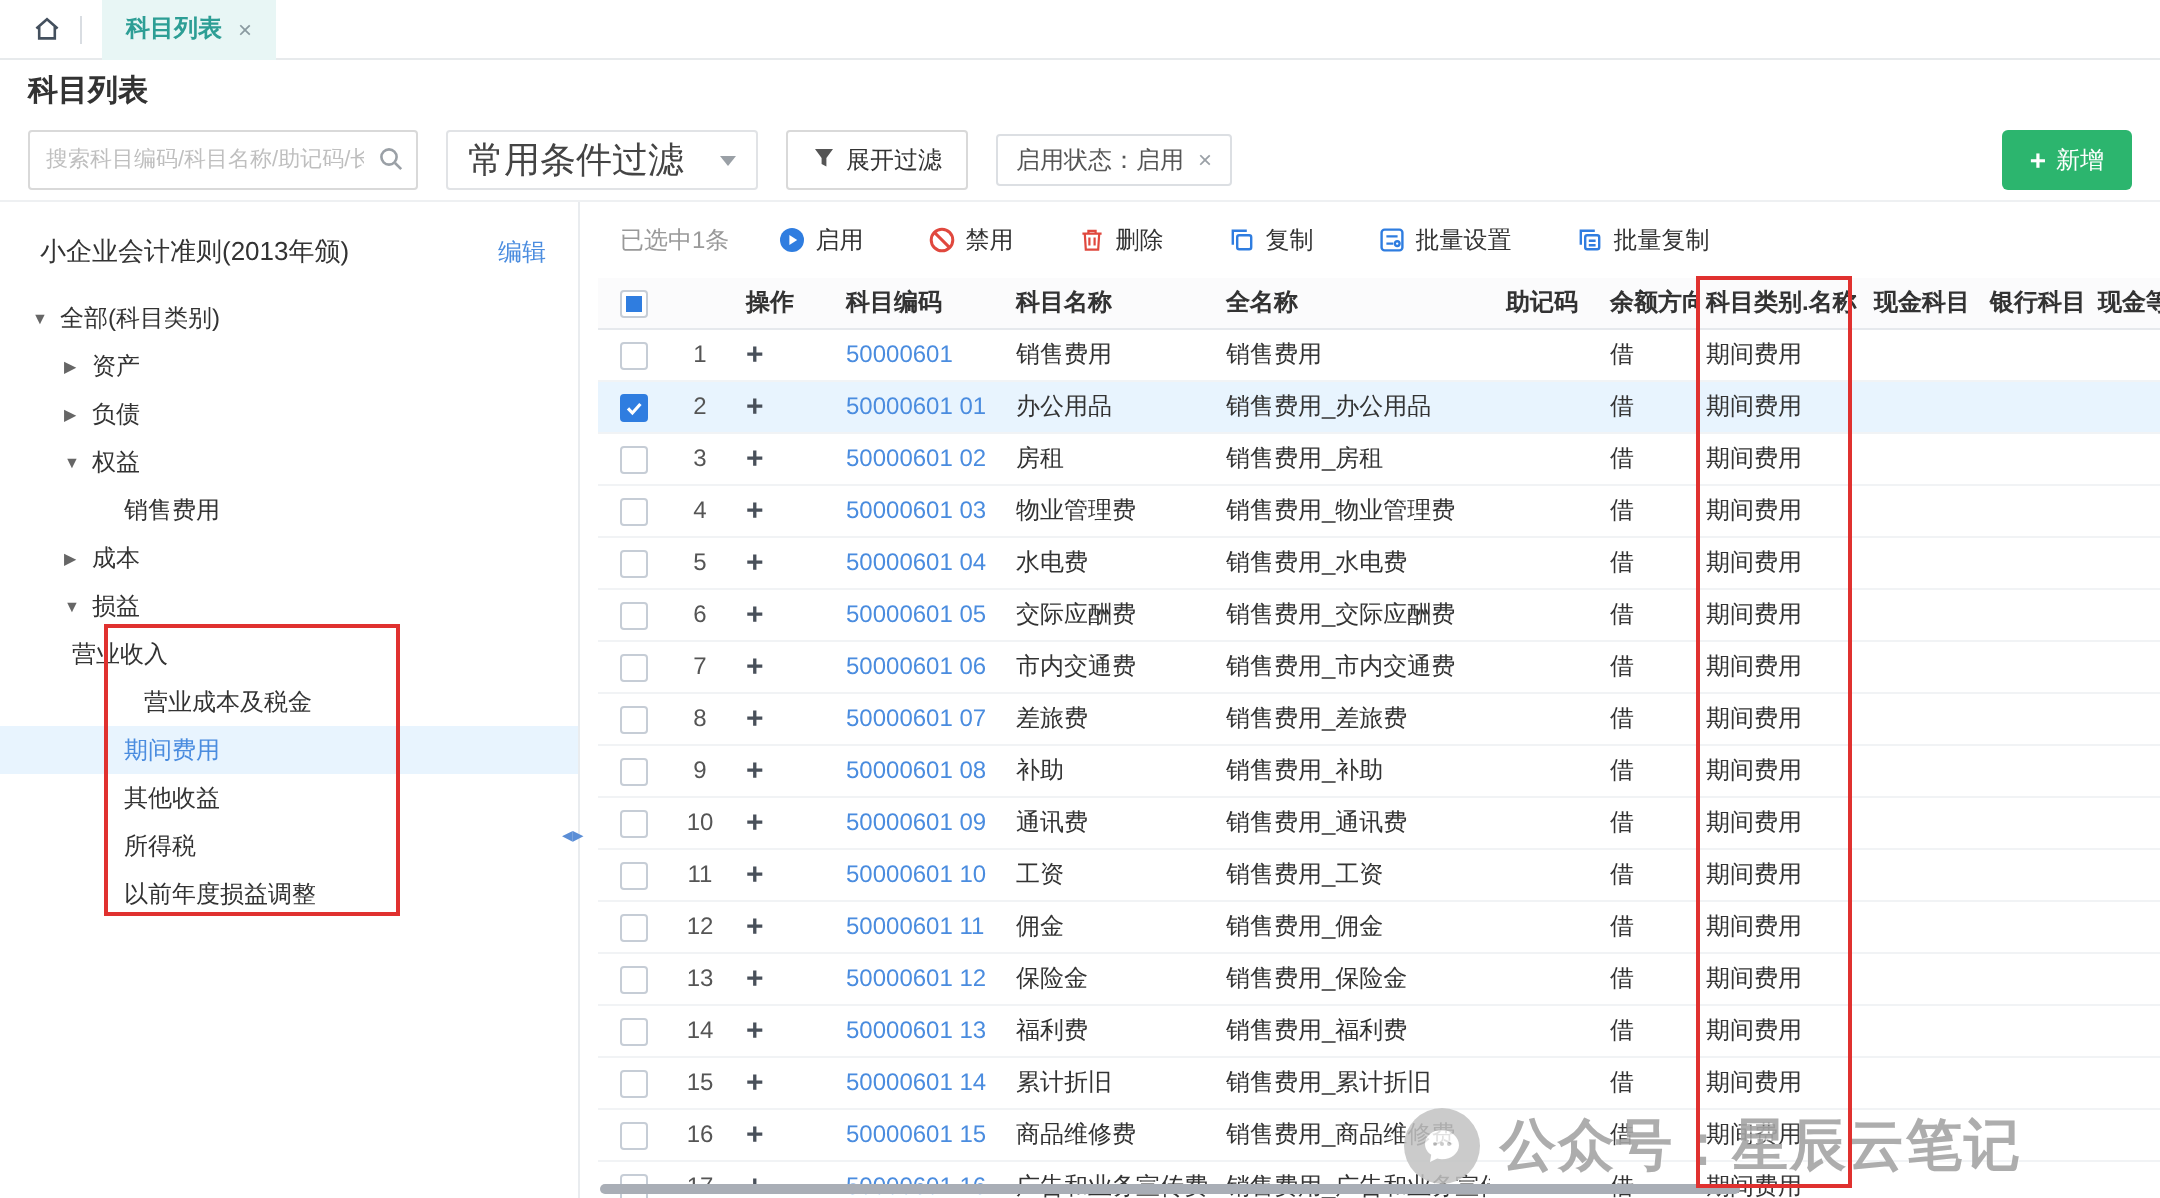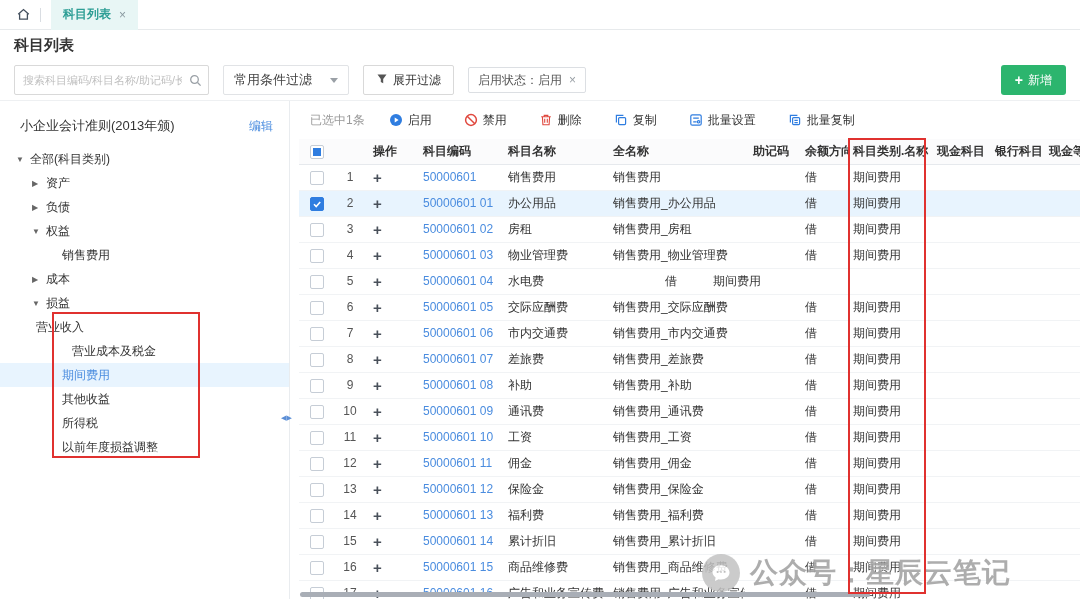--- a/index.html
+++ b/index.html
@@ -22,21 +22,21 @@
   
   .pagehead{height:30px;display:flex;align-items:center;padding-left:14px;background:#fff;}
   .page-title{font-size:15px;font-weight:700;color:#333;}
 
   
   .toolbar{height:40px;display:flex;align-items:center;padding:0 14px;gap:14px;background:#fff;}
   .search-box{position:relative;width:195px;height:30px;}
   .search-box input{width:100%;height:100%;border:1px solid #d9d9d9;border-radius:2px;font-size:11px;color:#333;padding:0 26px 0 8px;outline:none;}
   .search-box input::placeholder{color:#bfbfbf;}
   .search-icon{position:absolute;right:7px;top:8px;}
-  .filter-select{height:30px;display:flex;align-items:center;gap:18px;padding:0 10px;border:1px solid #e1e3e6;border-radius:2px;font-size:13px;color:#444;cursor:pointer;min-width:108px;}
+  .filter-select{height:30px;display:flex;align-items:center;gap:18px;padding:0 10px;border:1px solid #e1e3e6;border-radius:2px;font-size:18px;color:#444;cursor:pointer;min-width:108px;}
   .chevron{width:0;height:0;border-left:4px solid transparent;border-right:4px solid transparent;border-top:5px solid #9aa0a6;}
   .expand-btn{height:30px;display:flex;align-items:center;gap:5px;padding:0 12px;border:1px solid #d9d9d9;border-radius:2px;background:#fff;font-size:12px;color:#333;cursor:pointer;}
   .status-tag{height:26px;display:flex;align-items:center;gap:7px;padding:0 9px;border:1px solid #dcdfe3;border-radius:2px;font-size:12px;color:#555;background:#fff;}
   .tag-close{color:#9aa0a6;font-size:12px;cursor:pointer;line-height:1;}
   .add-btn{margin-left:auto;height:30px;display:flex;align-items:center;gap:5px;padding:0 14px;background:var(--accent_green);color:#fff;font-size:12px;border:none;border-radius:3px;cursor:pointer;}
   .add-plus{font-size:14px;font-weight:700;line-height:1;}
 
   
   .content{display:flex;height:499px;border-top:1px solid #eef0f2;overflow:hidden;}
   .tree-panel{width:290px;border-right:1px solid #e9ecef;padding-top:10px;overflow:hidden;background:#fff;}
@@ -351,20 +351,21 @@
               <div class="tcell c-ce"></div>
             </div>
             <div class="trow">
               <div class="tcell c-cb">
                 <span class="cb"></span>
               </div>
               <div class="tcell c-num">5</div>
               <div class="tcell c-op"><span class="plus-op">+</span></div>
               <div class="tcell c-code link">50000601 04</div>
               <div class="tcell c-name">水电费</div>
+              <div class="tcell c-full">销售费用_水电费</div>
               <div class="tcell c-mn"></div>
               <div class="tcell c-dir">借</div>
               <div class="tcell c-cat">期间费用</div>
               <div class="tcell c-cash"></div>
               <div class="tcell c-bank"></div>
               <div class="tcell c-ce"></div>
             </div>
             <div class="trow">
               <div class="tcell c-cb">
                 <span class="cb"></span>

